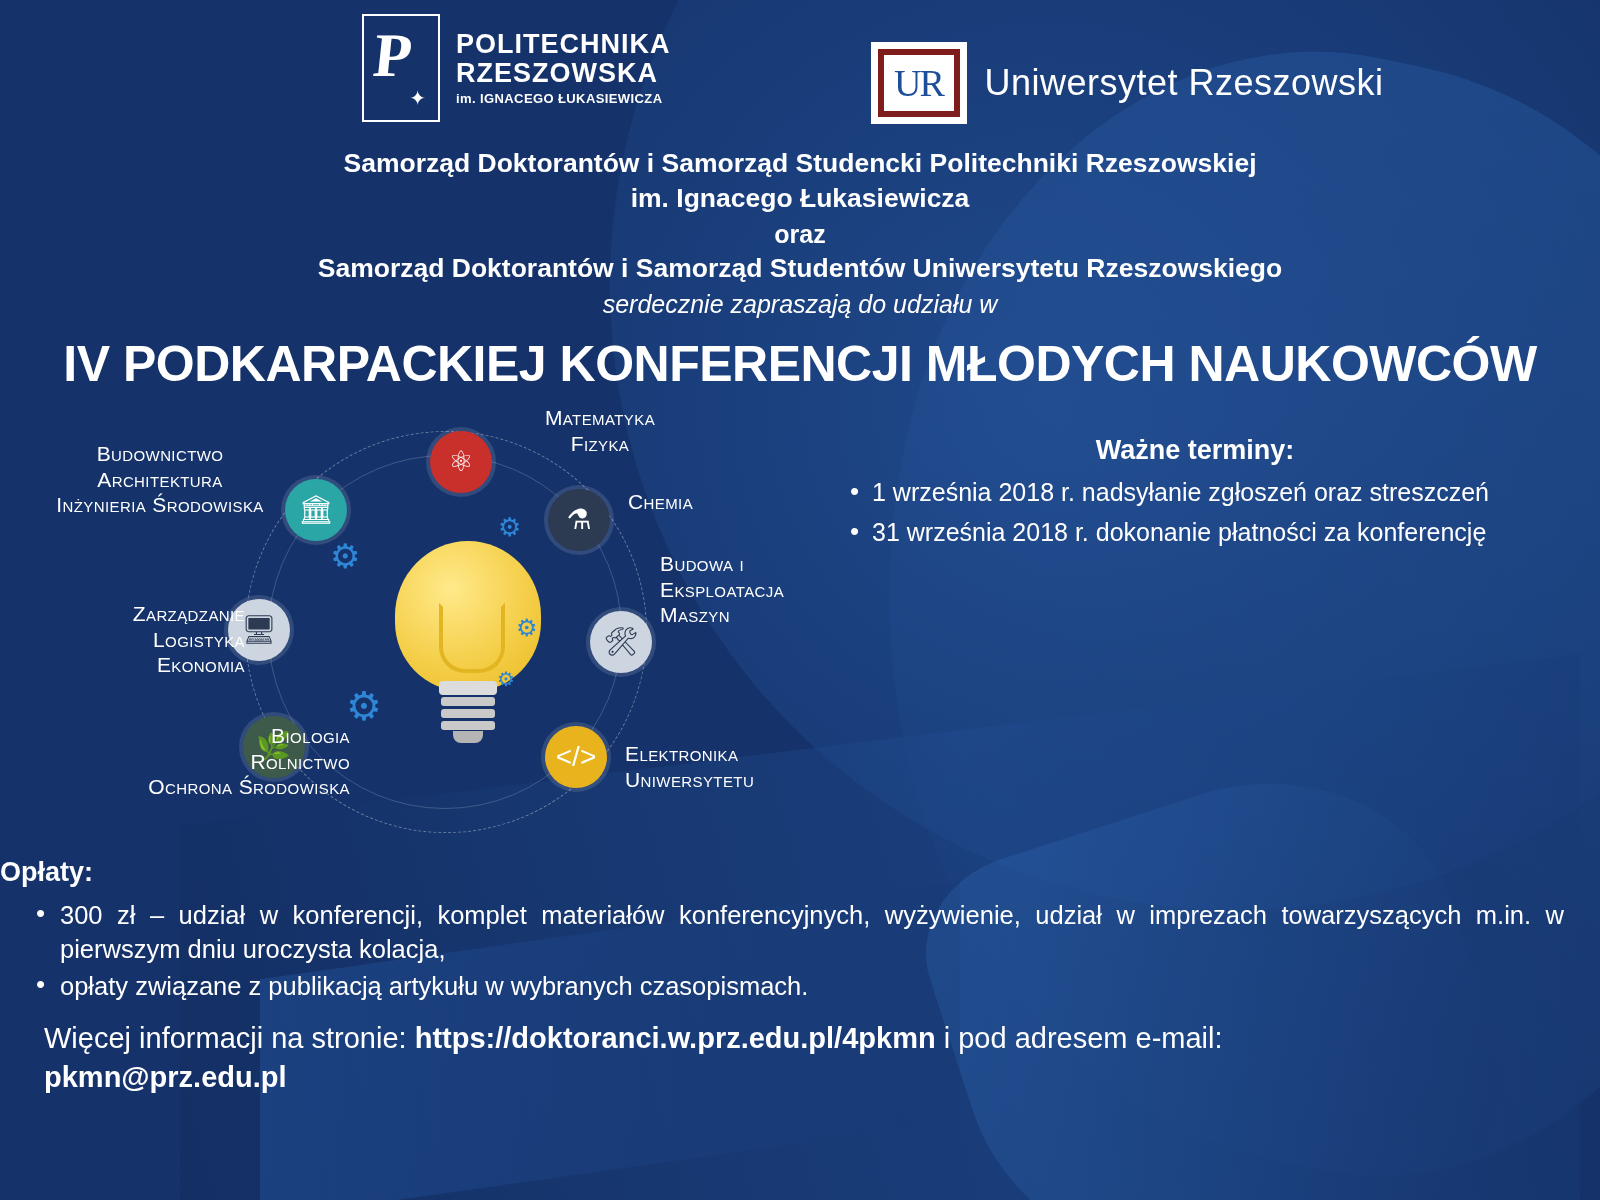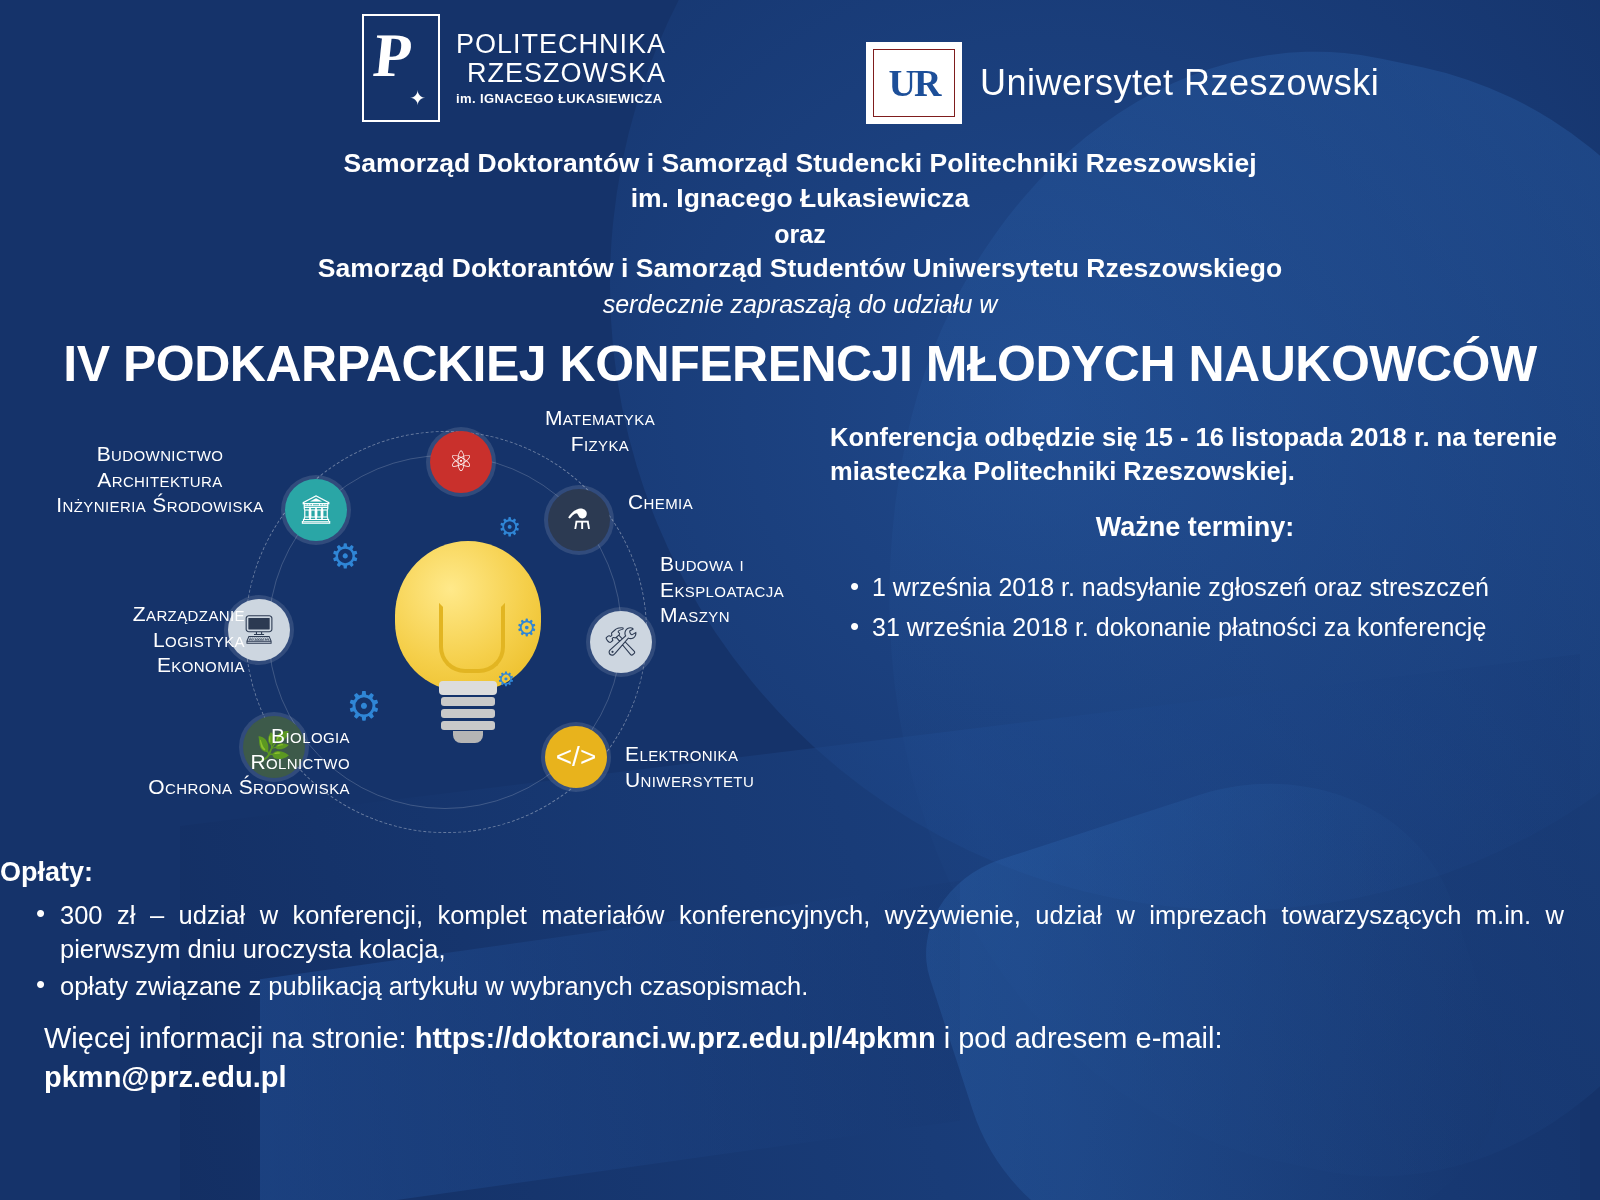--- a/index.html
+++ b/index.html
@@ -96,23 +96,22 @@
   .logo-prz .mark .star {
     position: absolute;
     right: 12px; bottom: 12px;
     color: #ffffff;
     font-size: 20px;
     line-height: 1;
   }
   .logo-prz .txt { line-height: 1.08; }
   .logo-prz .l1, .logo-prz .l2 {
     font-size: 27px;
-    font-weight: normal;
+    font-weight: bold;
     letter-spacing: 1px;
-    text-align: right;
   }
   .logo-prz .l3 {
     font-size: 13px;
     font-weight: bold;
     letter-spacing: 0.4px;
     margin-top: 3px;
   }
   .logo-ur {
     display: flex;
     align-items: center;
@@ -121,25 +120,25 @@
   }
   .logo-ur .mark {
     width: 96px; height: 82px;
     background: #ffffff;
     position: relative;
     margin-right: 18px;
   }
   .logo-ur .mark .inner {
     position: absolute;
     inset: 7px;
-    border: 1px solid #7f1d1d;
+    border: 6px solid #7f1d1d;
     box-sizing: border-box;
     color: #1d4f99;
     font-size: 38px;
-    font-weight: bold;
+    font-weight: normal;
     display: flex;
     align-items: center;
     justify-content: center;
     font-family: "Liberation Serif", serif;
     letter-spacing: -2px;
   }
   .logo-ur .name {
     font-size: 36px;
     letter-spacing: 0.5px;
   }
@@ -299,21 +298,21 @@
     margin: 10px 0 0 0;
   }
   .rt-head {
     text-align: center;
     font-size: 27px;
     font-weight: bold;
     margin-top: 24px;
   }
   ul.terms {
     list-style: none;
-    margin: 28px 0 0 0;
+    margin: 10px 0 0 0;
     padding: 0 6px 0 16px;
   }
   ul.terms li {
     position: relative;
     padding-left: 26px;
     font-size: 25px;
     line-height: 1.35;
     margin-bottom: 6px;
     text-align: justify;
   }
@@ -465,21 +464,20 @@
 
           <div class="lbl l-zarz">
             <div>Zarządzanie</div>
             <div>Logistyka</div>
             <div>Ekonomia</div>
           </div>
         </div>
       </div>
 
       <div class="col-right">
-        <p class="rt-lead">Konferencja odbędzie się 15 - 16 listopada 2018 r. na terenie miasteczka Politechniki Rzeszowskiej.</p>
         <div class="rt-head">Ważne terminy:</div>
         <ul class="terms">
           <li>1 września 2018 r. nadsyłanie zgłoszeń oraz streszczeń</li>
           <li>31 września 2018 r. dokonanie płatności za konferencję</li>
         </ul>
       </div>
     </div>
 
     <div class="fees-head">Opłaty:</div>
     <ul class="fees">

